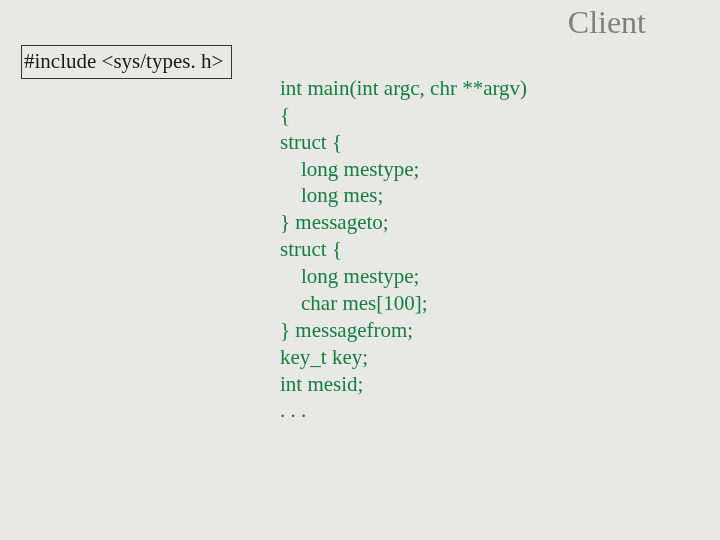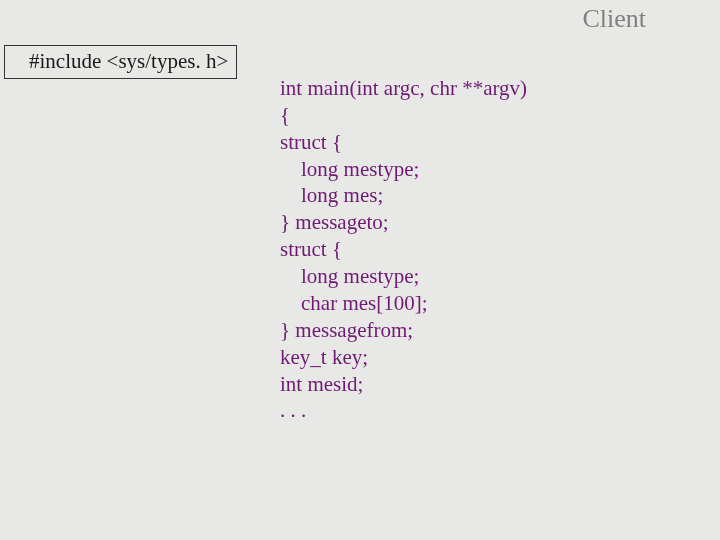--- a/index.html
+++ b/index.html
@@ -12,40 +12,40 @@
       height: 540px;
       background-color: #e8e8e6;
       font-family: "Times New Roman", Times, serif;
       position: relative;
       overflow: hidden;
     }
     .title {
       position: absolute;
       top: 4px;
       right: 74px;
-      font-size: 26px;
+      font-size: 32px;
       color: #808080;
       font-weight: normal;
     }
     .includes-box {
       position: absolute;
       top: 45px;
-      left: 4px;
+      left: 21px;
       border: 1px solid #333;
-      padding: 2px 8px 4px 24px;
+      padding: 2px 8px 4px 2px;
       font-size: 21px;
       color: #1a1a1a;
       line-height: 1.25;
     }
     .code-block {
       position: absolute;
       top: 48px;
       left: 280px;
       font-size: 21px;
-      color: #701a75;
+      color: #15803d;
       line-height: 1.28;
       white-space: pre;
     }
   </style>
 </head>
 <body>
 
 <div class="title">Client</div>
 
 <div class="includes-box">

